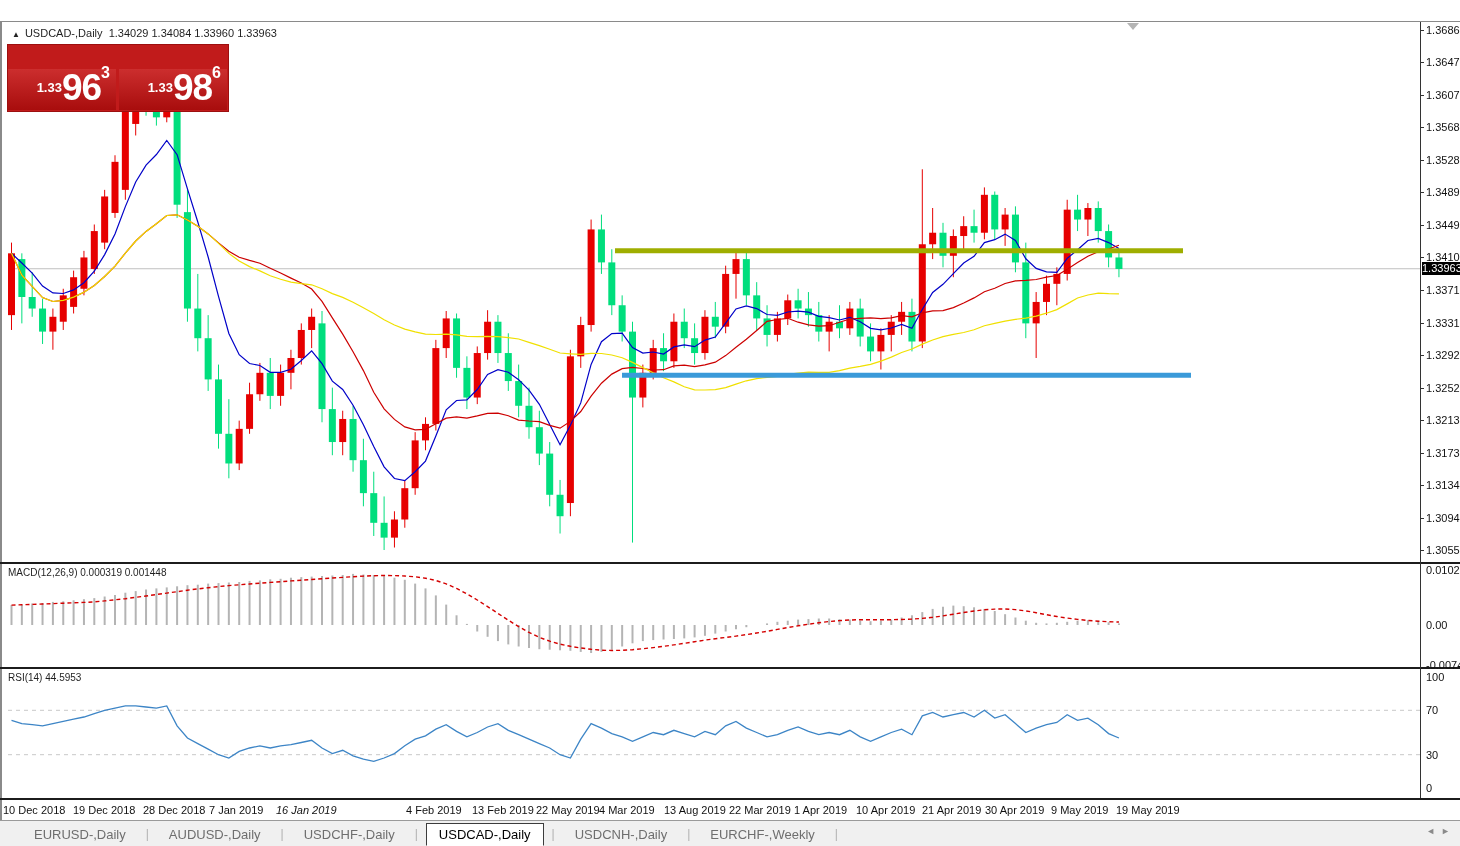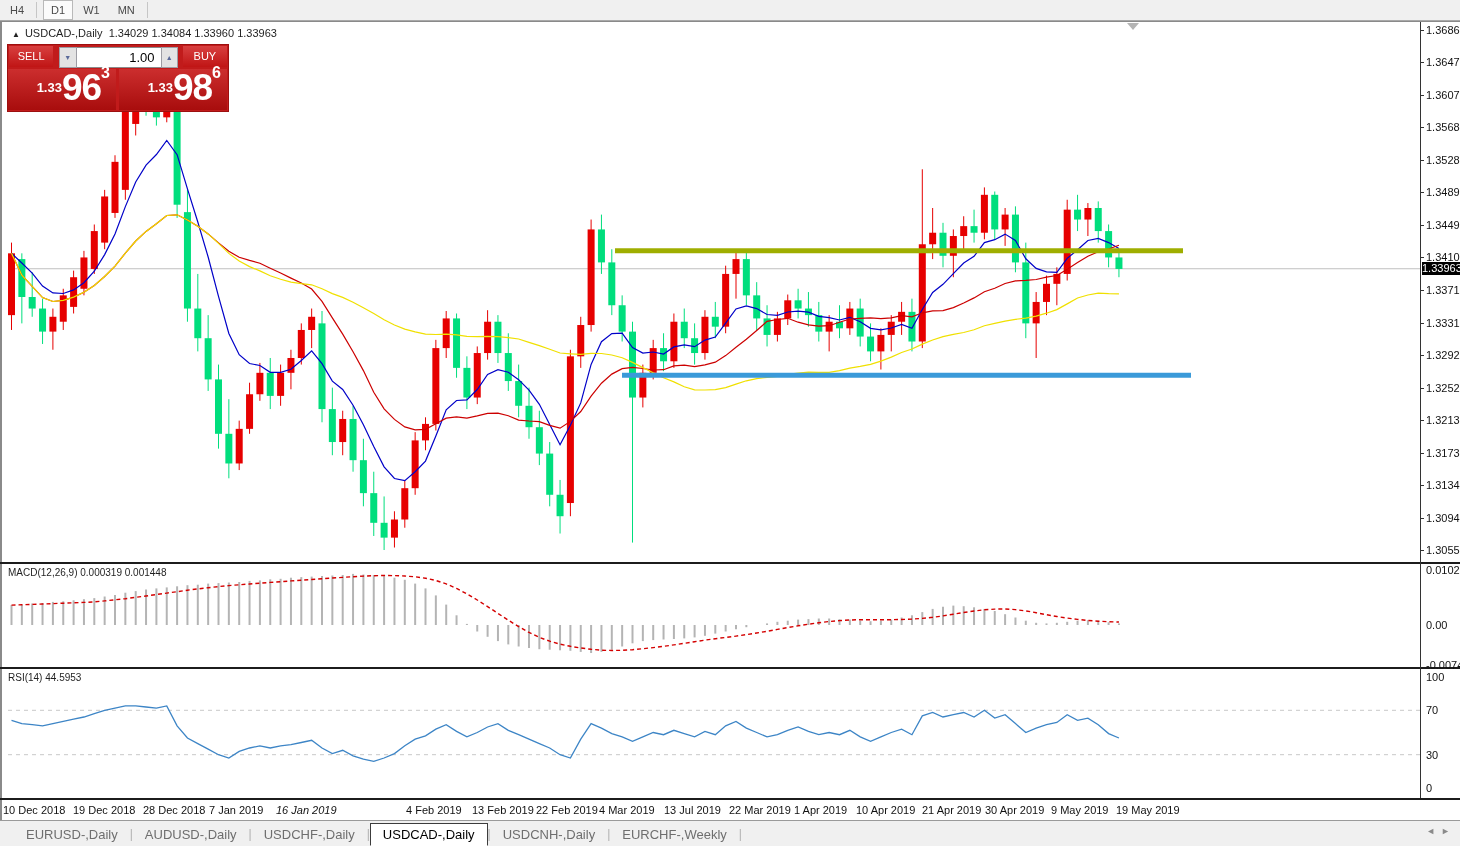--- a/index.html
+++ b/index.html
@@ -47,39 +47,31 @@
   
   .ptick{position:absolute;left:1426px;font-size:11px;color:#111;height:12px;line-height:12px;}
   .ptick-dash{position:absolute;left:1420px;width:4px;height:1px;background:#333;}
   #cur-price-tag{position:absolute;left:1422px;width:38px;height:13px;background:#000;color:#fff;
                  font-size:11px;line-height:13px;text-align:center;}
   .ind-label{position:absolute;left:8px;font-size:10px;color:#1f1f1f;}
   
   .dlabel{position:absolute;top:804px;font-size:11px;color:#111;white-space:nowrap;}
   
   #tabbar{position:absolute;left:0;top:820px;width:1460px;height:26px;background:#f0f0f0;
-          border-top:1px solid #9a9a9a;display:flex;align-items:center;}
+          border-top:1px solid #9a9a9a;display:flex;align-items:center;gap:8px;}
   .tab{font-size:13px;color:#6e6e6e;padding:3px 12px;margin-top:1px;white-space:nowrap;}
   .tab.active{background:#fff;color:#000;border:1px solid #3c3c3c;border-bottom:1px solid #fff;}
   .tab-sep{color:#b0b0b0;font-size:12px;}
   #tab-nav{position:absolute;right:4px;top:826px;font-size:9px;color:#8a8a8a;letter-spacing:6px;}
 </style>
 </head>
 <body>
 
 <div id="app">
 
-  <div id="toolbar">
-      <div class="tf-btn">H4</div>
-      <div class="tf-sep"></div>
-      <div class="tf-btn active">D1</div>
-      <div class="tf-btn">W1</div>
-      <div class="tf-btn">MN</div>
-      <div class="tf-sep"></div>
-    </div>
 
   <div id="chart-window"></div>
 
   <svg id="main-svg" width="1460" height="540" viewBox="0 22 1460 540" style="top:22px;">
       <line x1="8" y1="268.7385103011091" x2="1420" y2="268.7385103011091" stroke="#c0c0c0" stroke-width="1"></line>
       <line x1="11.5" y1="242.6148969889071" x2="11.5" y2="329.9683042789226" stroke="#e60000" stroke-width="1"></line>
       <rect x="8" y="253.328050713155" width="7" height="61.80665610142506" fill="#e60000"></rect>
       <line x1="21.85" y1="253.328050713155" x2="21.85" y2="323.37559429477113" stroke="#00de7d" stroke-width="1"></line>
       <rect x="18.35" y="259.0966719492875" width="7" height="37.90808240887429" fill="#00de7d"></rect>
       <line x1="32.2" y1="272.28209191759214" x2="32.2" y2="316.7828843106179" stroke="#00de7d" stroke-width="1"></line>
@@ -416,27 +408,20 @@
       <line x1="8" y1="754.7" x2="1420" y2="754.7" stroke="#c8c8c8" stroke-width="1" stroke-dasharray="4 4"></line>
       <polyline points="11.5,720.3 21.85,723.6 32.2,724.7 42.55,725.8 52.9,723.6 63.25,721.4 73.6,719.2 83.95,717.0 94.3,713.6 104.64999999999999,710.3 115,708.1 125.35,705.9 135.7,705.9 146.04999999999998,707.0 156.4,708.1 166.75,705.9 177.1,725.8 187.45,738.0 197.79999999999998,743.6 208.15,749.1 218.5,754.7 228.85,758.0 239.2,751.4 249.54999999999998,748.0 259.9,745.8 270.25,748.0 280.59999999999997,745.8 290.95,744.7 301.3,742.5 311.65,740.3 322,748.0 332.34999999999997,753.6 342.7,750.3 353.05,755.8 363.4,759.1 373.75,761.4 384.09999999999997,758.0 394.45,753.6 404.8,745.8 415.15,739.2 425.5,735.8 435.84999999999997,729.2 446.2,724.7 456.55,731.4 466.9,736.9 477.25,732.5 487.59999999999997,727.0 497.95,723.6 508.29999999999995,730.3 518.65,734.7 529,739.2 539.35,743.6 549.6999999999999,748.0 560.05,754.7 570.4,758.0 580.75,739.2 591.1,723.6 601.4499999999999,728.1 611.8,733.6 622.15,736.9 632.5,741.4 642.85,736.9 653.1999999999999,732.5 663.55,734.7 673.9,730.3 684.25,733.6 694.6,736.9 704.9499999999999,731.4 715.3,734.7 725.65,725.8 736,721.4 746.35,728.1 756.6999999999999,732.5 767.05,736.9 777.4,734.7 787.75,730.3 798.1,727.0 808.4499999999999,731.4 818.8,734.7 829.15,732.5 839.5,734.7 849.85,730.3 860.1999999999999,736.9 870.55,741.4 880.9,736.9 891.25,732.5 901.6,729.2 911.9499999999999,734.7 922.3,715.9 932.65,712.5 943,717.0 953.35,714.7 963.6999999999999,712.5 974.05,717.0 984.4,710.3 994.75,718.1 1005.0999999999999,714.7 1015.4499999999999,723.6 1025.8,732.5 1036.1499999999999,728.1 1046.5,724.7 1056.85,722.5 1067.2,714.7 1077.55,720.3 1087.8999999999999,718.1 1098.25,724.7 1108.6,733.6 1118.95,738.0" fill="none" stroke="#3d85c6" stroke-width="1.3"></polyline>
     </svg>
 
   <div id="chart-header">
     <span class="marker">▲</span><span>USDCAD-,Daily</span>&nbsp;&nbsp;<b>1.34029 1.34084 1.33960 1.33963</b>
   </div>
   <div id="shift-triangle"></div>
 
   <div id="order-panel">
-    <div id="op-row1">
-      <div class="op-btn">SELL</div>
-      <div class="spin-btn" style="margin-left:5px;">▼</div>
-      <input id="vol-input" value="1.00" style="">
-      <div class="spin-btn">▲</div>
-      <div class="op-btn" style="margin-left:5px;">BUY</div>
-    </div>
     <div class="price-box" id="sell-box">
       <div class="pb-inner">
         <span class="pb-small">1.33</span><span class="pb-big">96</span><span class="pb-sup">3</span>
       </div>
     </div>
     <div class="price-box" id="buy-box">
       <div class="pb-inner">
         <span class="pb-small">1.33</span><span class="pb-big">98</span><span class="pb-sup">6</span>
       </div>
     </div>
@@ -503,23 +488,23 @@
     </div>
   <div id="date-axis">
       <div class="dlabel" style="left: 3px;">10 Dec 2018</div>
       <div class="dlabel" style="left: 73px;">19 Dec 2018</div>
       <div class="dlabel" style="left: 143px;">28 Dec 2018</div>
       <div class="dlabel" style="left: 209px;">7 Jan 2019</div>
       <div class="dlabel" style="left: 276px; font-style: italic;">16 Jan 2019</div>
       <div class="dlabel" style="left: 340px; margin-top: 24px;">25 Jan 2019</div>
       <div class="dlabel" style="left: 406px;">4 Feb 2019</div>
       <div class="dlabel" style="left: 472px;">13 Feb 2019</div>
-      <div class="dlabel" style="left: 536px;">22 Feb 2019</div>
+      <div class="dlabel" style="left: 536px;">22 May 2019</div>
       <div class="dlabel" style="left: 599px;">4 Mar 2019</div>
-      <div class="dlabel" style="left: 664px;">13 Jul 2019</div>
+      <div class="dlabel" style="left: 664px;">13 Aug 2019</div>
       <div class="dlabel" style="left: 729px;">22 Mar 2019</div>
       <div class="dlabel" style="left: 794px;">1 Apr 2019</div>
       <div class="dlabel" style="left: 856px;">10 Apr 2019</div>
       <div class="dlabel" style="left: 922px;">21 Apr 2019</div>
       <div class="dlabel" style="left: 985px;">30 Apr 2019</div>
       <div class="dlabel" style="left: 1051px;">9 May 2019</div>
       <div class="dlabel" style="left: 1116px;">19 May 2019</div>
     </div>
 
   <div id="tabbar">

